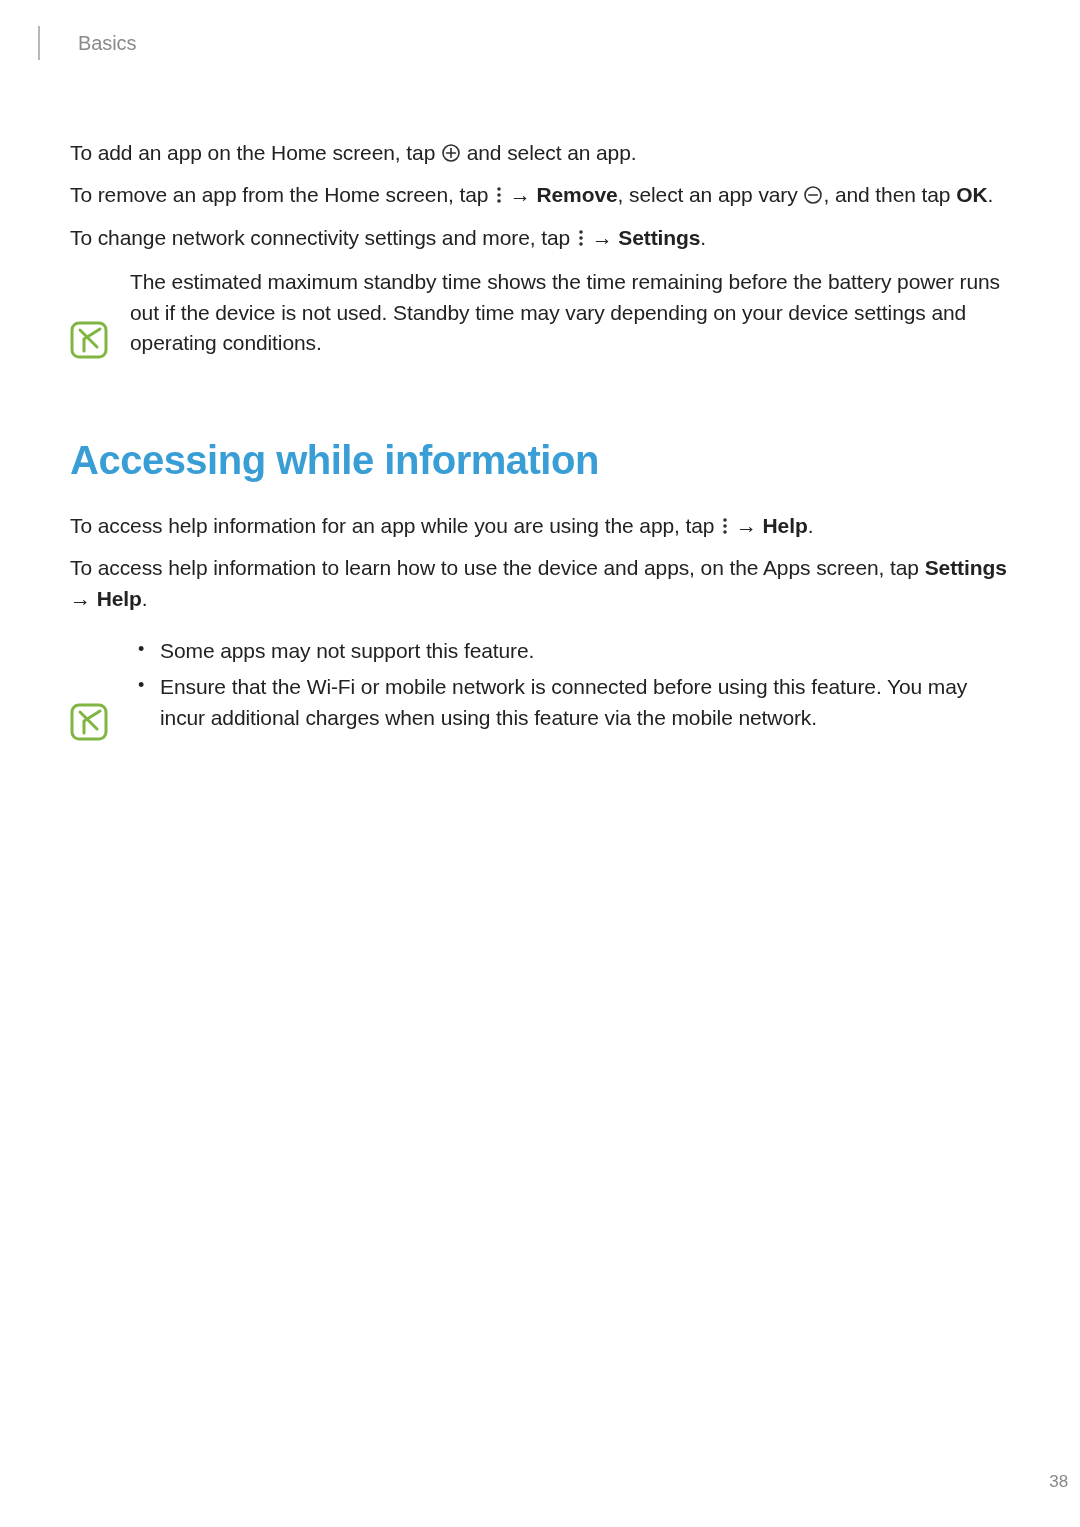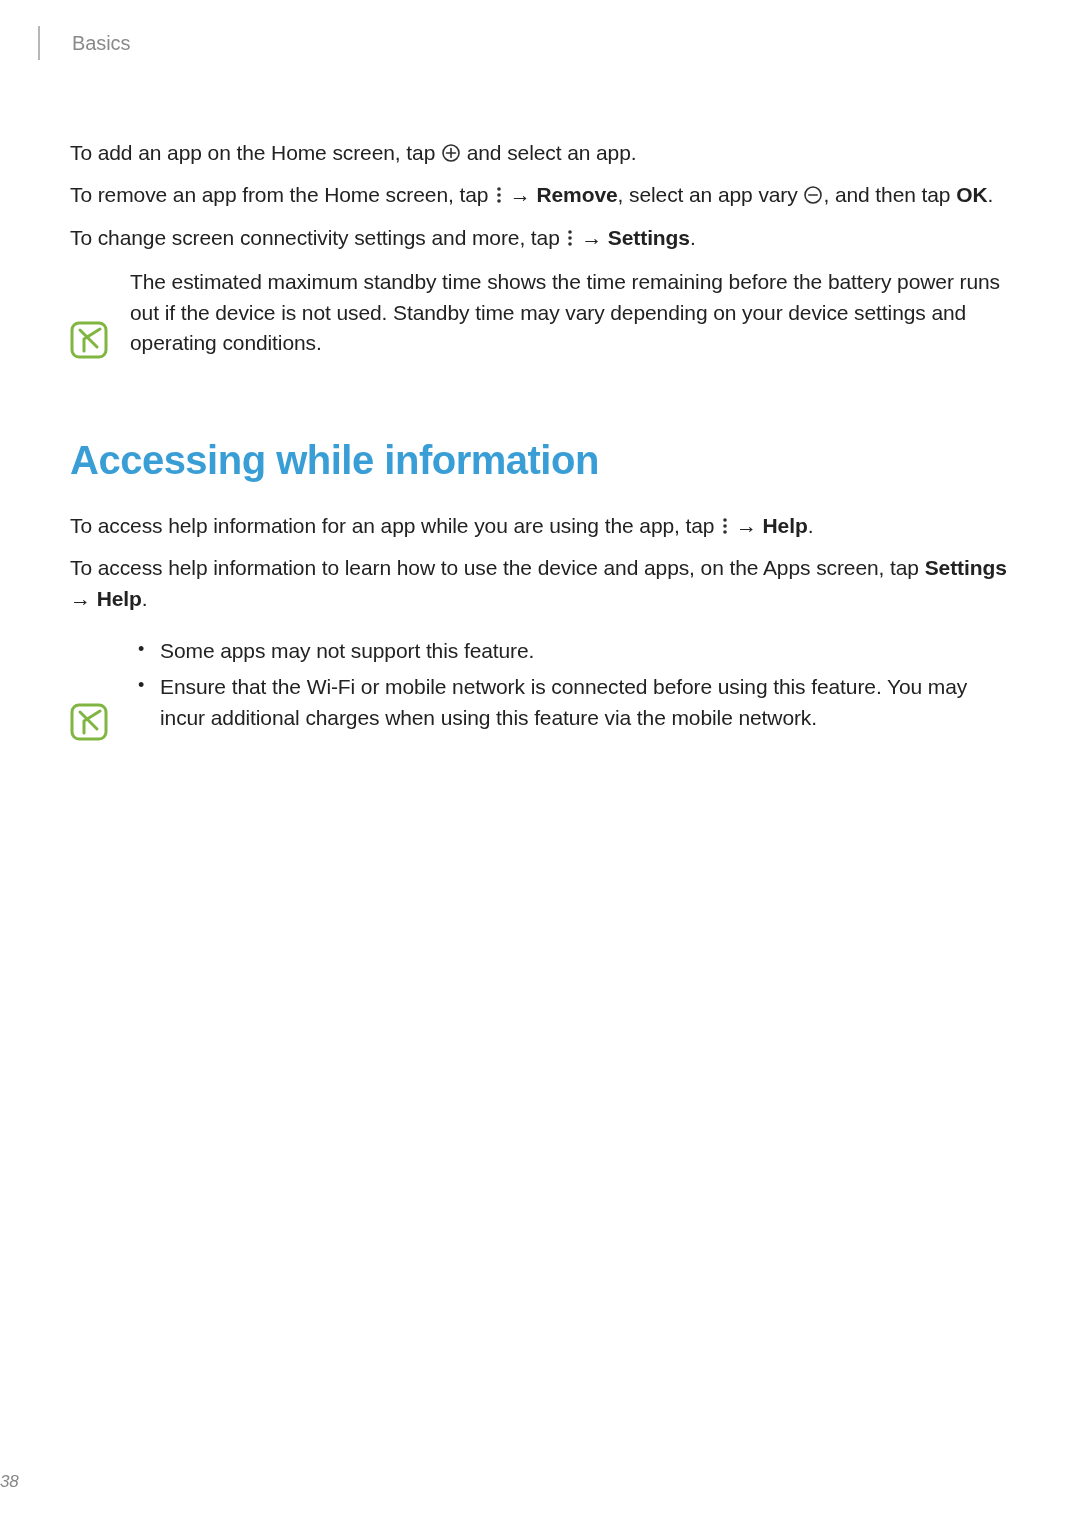--- a/index.html
+++ b/index.html
@@ -26,21 +26,21 @@
   }
   .page {
     position: relative;
     padding: 30px 70px 70px 70px;
   }
 
   
   .header {
     display: flex;
     align-items: center;
-    gap: 16px;
+    gap: 22px;
     margin-bottom: 78px;
     margin-top: -4px;
   }
   .header-rule {
     width: 2px;
     height: 34px;
     background: #b7b7b7;
     margin-left: -32px;
     margin-right: 16px;
   }
@@ -110,25 +110,24 @@
     top: 0;
     color: var(--text);
     font-size: 18px;
     line-height: 1.5;
   }
 
   
   .page-number {
     position: absolute;
     bottom: 32px;
-    left: 0; right: 0;
-    text-align: left;
+    left: 0; right: 12px;
+    text-align: right;
     font-size: 17px;
     color: #878787;
-    font-style: italic;
   }
 </style>
 </head>
 <body>
 
 <div class="page">
 
   <div class="header">
     <div class="header-rule"></div>
     <div class="breadcrumb">Basics</div>
@@ -153,21 +152,21 @@
         </svg>
     </span><span> → </span><span class="bold">Remove</span><span>, select an app vary </span><span class="inline-icon">
       <svg class="minus-circle-svg" viewBox="0 0 18 18">
           <circle cx="9" cy="9" r="8" fill="none" stroke="#303030" stroke-width="1.6"></circle>
           <line x1="4.8" y1="9" x2="13.2" y2="9" stroke="#303030" stroke-width="1.6" stroke-linecap="round"></line>
         </svg>
     </span><span>, and then tap </span><span class="bold">OK</span><span>.</span>
   </p>
 
   <p class="body">
-    <span>To change screen connectivity settings and more, tap </span><span class="inline-icon">
+    <span>To change network connectivity settings and more, tap </span><span class="inline-icon">
       <svg class="more-dots-svg" viewBox="0 0 8 18">
           <circle cx="4" cy="3" r="1.8" fill="#303030"></circle>
           <circle cx="4" cy="9" r="1.8" fill="#303030"></circle>
           <circle cx="4" cy="15" r="1.8" fill="#303030"></circle>
         </svg>
     </span><span> → </span><span class="bold">Settings</span><span>.</span>
   </p>
 
 
   <div class="note">

